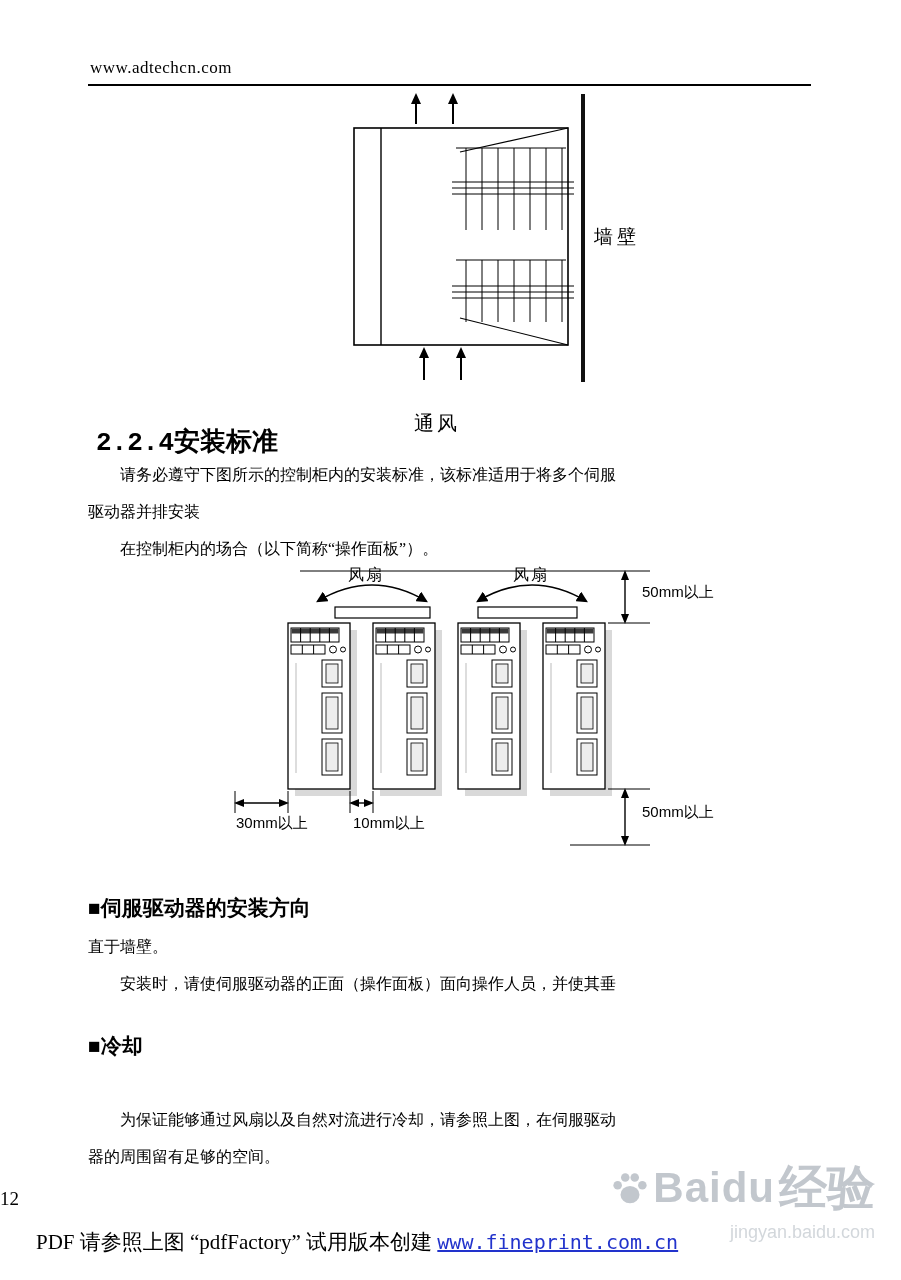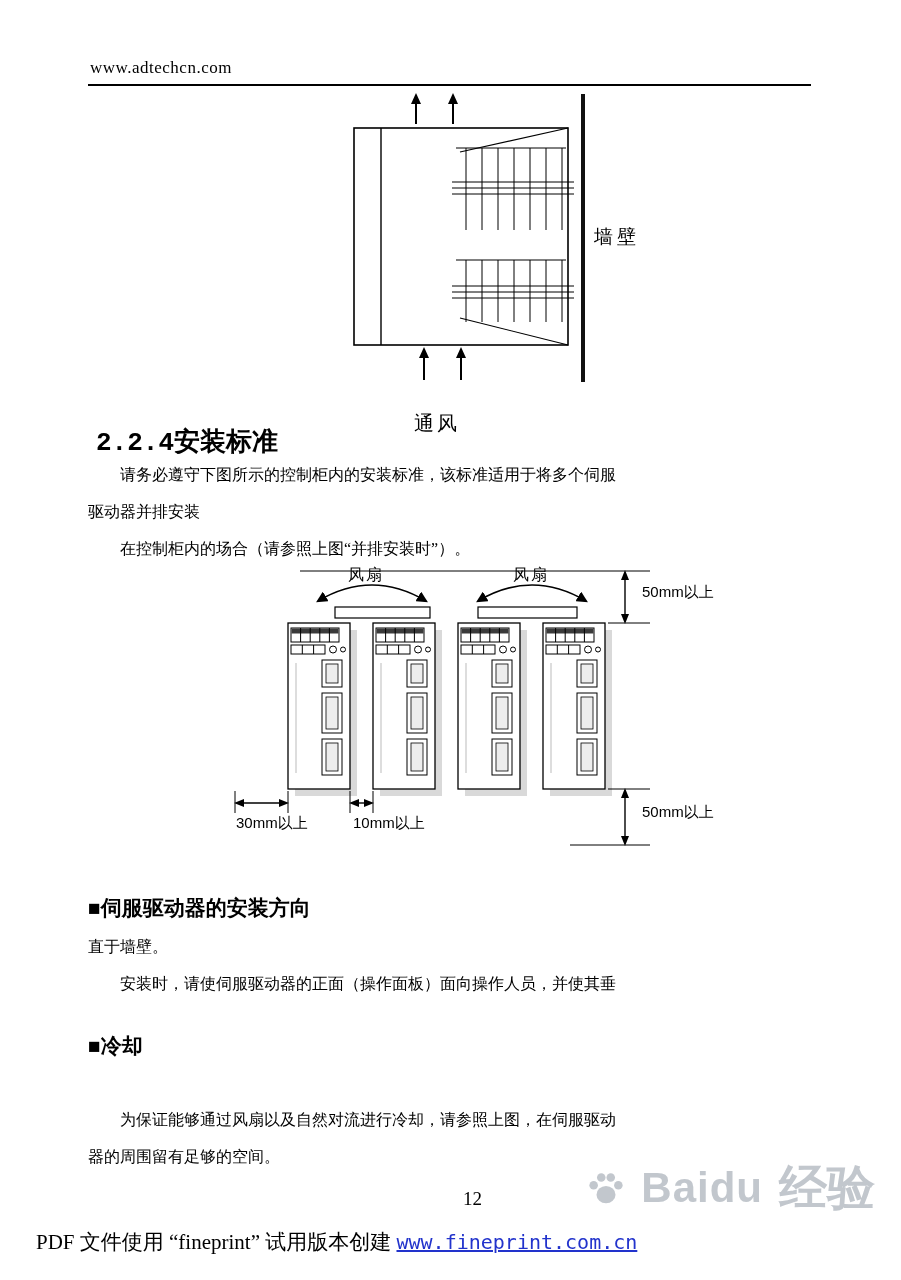--- a/index.html
+++ b/index.html
@@ -40,27 +40,27 @@
   .t2 { top:894px; }
   .t3 { top:1032px; }
   .para { position:absolute; left:88px; width:748px; font-size:16px; line-height:37px; }
   .p1 { top:456px; }
   .p2 { top:928px; }
   .p3 { top:1101px; }
   .line { white-space:nowrap; }
   .line.indent { text-indent:2em; }
 
   
-  .page-number { position:absolute; left:0; right:0; top:1188px; text-align:center; font-size:19px;padding-left:44px; }
+  .page-number { position:absolute; left:0; right:0; top:1188px; font-size:19px; }
   .footer { position:absolute; left:36px; top:1228px; font-size:21px; white-space:nowrap; }
   .footer-link { color:#2233cc; text-decoration:underline; cursor:pointer; font-family:"DejaVu Sans Mono","Liberation Mono",monospace; font-size:20px; }
 
   
   .watermark { position:absolute; right:26px; top:1156px; text-align:right; opacity:0.75; }
-  .wm-row { display:flex; align-items:center; justify-content:flex-end; gap:16px; }
+  .wm-row { display:flex; align-items:center; justify-content:flex-end; gap:4px; }
   .wm-brand { font-family:"Liberation Sans","DejaVu Sans",sans-serif; font-weight:bold; font-size:42px; color:#aeb5bd; letter-spacing:1px; }
   .wm-suffix { font-family:"Liberation Sans","DejaVu Sans",sans-serif; font-weight:bold; font-size:48px; color:#aeb5bd; }
   .wm-sub { font-family:"Liberation Sans","DejaVu Sans",sans-serif; font-size:18px; color:#c4cad0; margin-top:2px; }
 </style>
 </head>
 <body>
 
 <div class="page">
 
   <div class="hdr-url">www.adtechcn.com</div>
@@ -120,21 +120,21 @@
       </g>
     </svg>
     <div class="fig-label wall-label">墙壁</div>
     <div class="fig-label vent-label">通风</div>
   </div>
 
   <h2 class="sec-title">2.2.4安装标准</h2>
   <div class="para p1">
     <div class="line indent">请务必遵守下图所示的控制柜内的安装标准，该标准适用于将多个伺服</div>
     <div class="line">驱动器并排安装</div>
-    <div class="line indent">在控制柜内的场合（请参照上图“并排安装时”）。</div>
+    <div class="line indent">在控制柜内的场合（以下简称“操作面板”）。</div>
   </div>
 
   <div class="fig" style="left:230px; top:563px; width:510px; height:292px;">
     <svg width="510" height="292" viewBox="0 0 510 292">
       <defs>
         <marker id="ah" viewBox="0 0 10 10" refX="8" refY="5" markerWidth="7" markerHeight="7" orient="auto-start-reverse">
           <path d="M0,0 L10,5 L0,10 z" fill="#000"></path>
         </marker>
 
         <g id="drv">
@@ -213,31 +213,32 @@
 
   <h3 class="sub-title t3">■冷却</h3>
   <div class="para p3">
     <div class="line indent">为保证能够通过风扇以及自然对流进行冷却，请参照上图，在伺服驱动</div>
     <div class="line">器的周围留有足够的空间。</div>
   </div>
 
   <div class="page-number">12</div>
 
   <div class="footer">
-    <span>PDF 文件使用 “fineprint” 试用版本创建 </span>
+    <span>PDF 请参照上图 “pdfFactory” 试用版本创建 </span>
     <a class="footer-link">www.fineprint.com.cn</a>
   </div>
 
   <div class="watermark">
     <div class="wm-row">
       <svg width="38" height="38" viewBox="0 0 40 40">
         <ellipse cx="20" cy="27" rx="10" ry="9" fill="#aeb5bd"></ellipse>
         <circle cx="7" cy="17" r="4.5" fill="#aeb5bd"></circle>
         <circle cx="15" cy="9" r="4.5" fill="#aeb5bd"></circle>
         <circle cx="25" cy="9" r="4.5" fill="#aeb5bd"></circle>
         <circle cx="33" cy="17" r="4.5" fill="#aeb5bd"></circle>
       </svg>
       <span class="wm-brand">Baidu</span>
       <span class="wm-suffix">经验</span>
     </div>
+    <div class="wm-sub">jingyan.baidu.com</div>
   </div>
 
 </div>
 
 </body></html>

